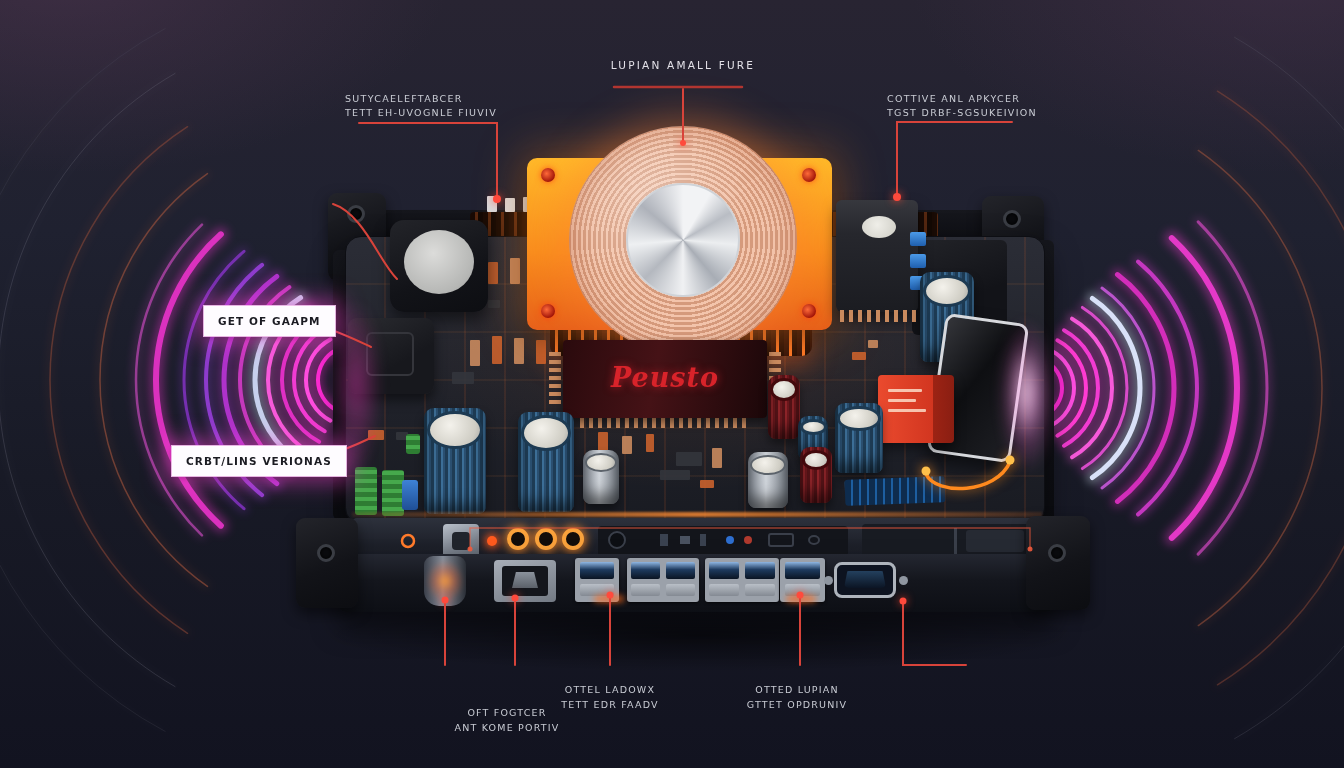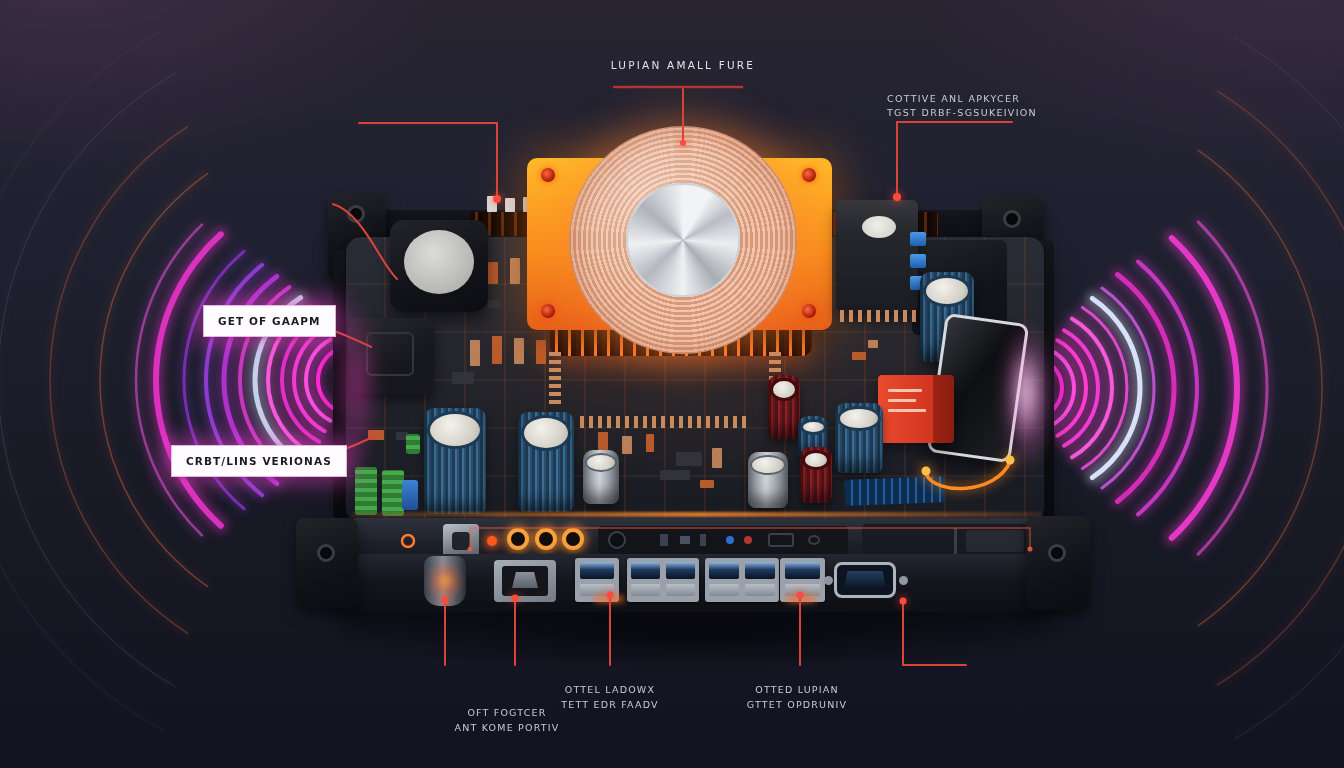--- a/index.html
+++ b/index.html
@@ -242,20 +242,23 @@
   <div id="speaker">
       <div class="top"></div>
     </div>
   <div id="cube">
       <div class="inner"></div>
     </div>
 
   <div class="pins-v" style="left:549px;top:352px;height:52px"></div>
   <div class="pins-v" style="left:769px;top:352px;height:52px"></div>
   <div class="pins-h" style="left:580px;top:416px;width:170px"></div>
+  <div id="chip">
+    <div class="brand">Peusto</div>
+  </div>
 
   <div id="powerbox"></div>
   <div id="xformer">
     <div class="dot"></div>
     <span class="bluetab" style="left:74px;top:32px"></span>
       <span class="bluetab" style="left:74px;top:54px"></span>
       <span class="bluetab" style="left:74px;top:76px"></span>
   </div>
   <div class="pins-h" style="left:840px;top:310px;width:80px"></div>
 
@@ -404,20 +407,24 @@
     </g>
     <g stroke="rgba(240,90,60,.6)" stroke-width="1.4" fill="none">
       <path d="M470 549 V528 H1030 V549"></path>
       <circle cx="408" cy="541" r="6" stroke="#ff7a2a" stroke-width="2.5"></circle>
       <circle cx="470" cy="549" r="2.5" fill="rgba(240,90,60,.9)" stroke="none"></circle>
       <circle cx="1030" cy="549" r="2.5" fill="rgba(240,90,60,.9)" stroke="none"></circle>
     </g>
   </svg>
 
   <div class="ann center" style="left:683px;top:58px">LUPIAN AMALL FURE</div>
+  <div class="ann" style="left:345px;top:92px">
+    <div>SUTYCAELEFTABCER</div>
+    <div>TETT EH-UVOGNLE FIUVIV</div>
+  </div>
   <div class="ann" style="left:887px;top:92px">
     <div>COTTIVE ANL APKYCER</div>
     <div>TGST DRBF-SGSUKEIVION</div>
   </div>
   <div class="whitebox" style="left:204px;top:306px">GET OF GAAPM</div>
   <div class="whitebox" style="left:172px;top:446px">CRBT/LINS VERIONAS</div>
   <div class="botlab" style="left:507px;top:705px">
     <div>OFT FOGTCER</div>
     <div>ANT KOME PORTIV</div>
   </div>

